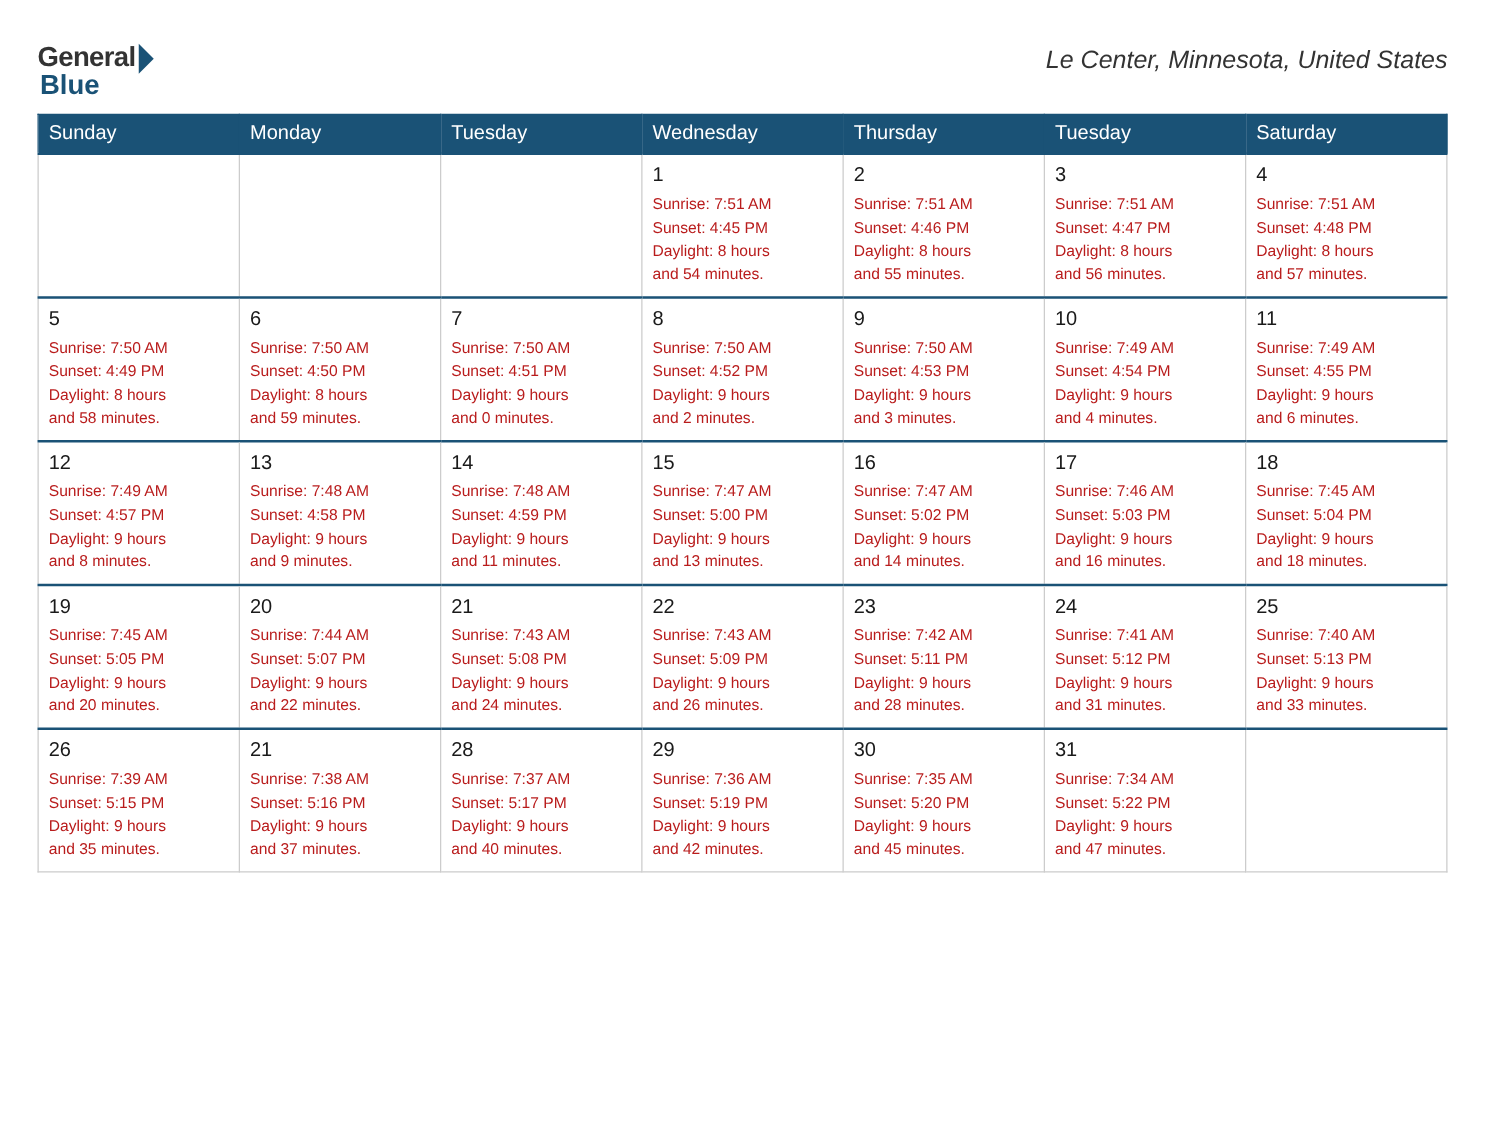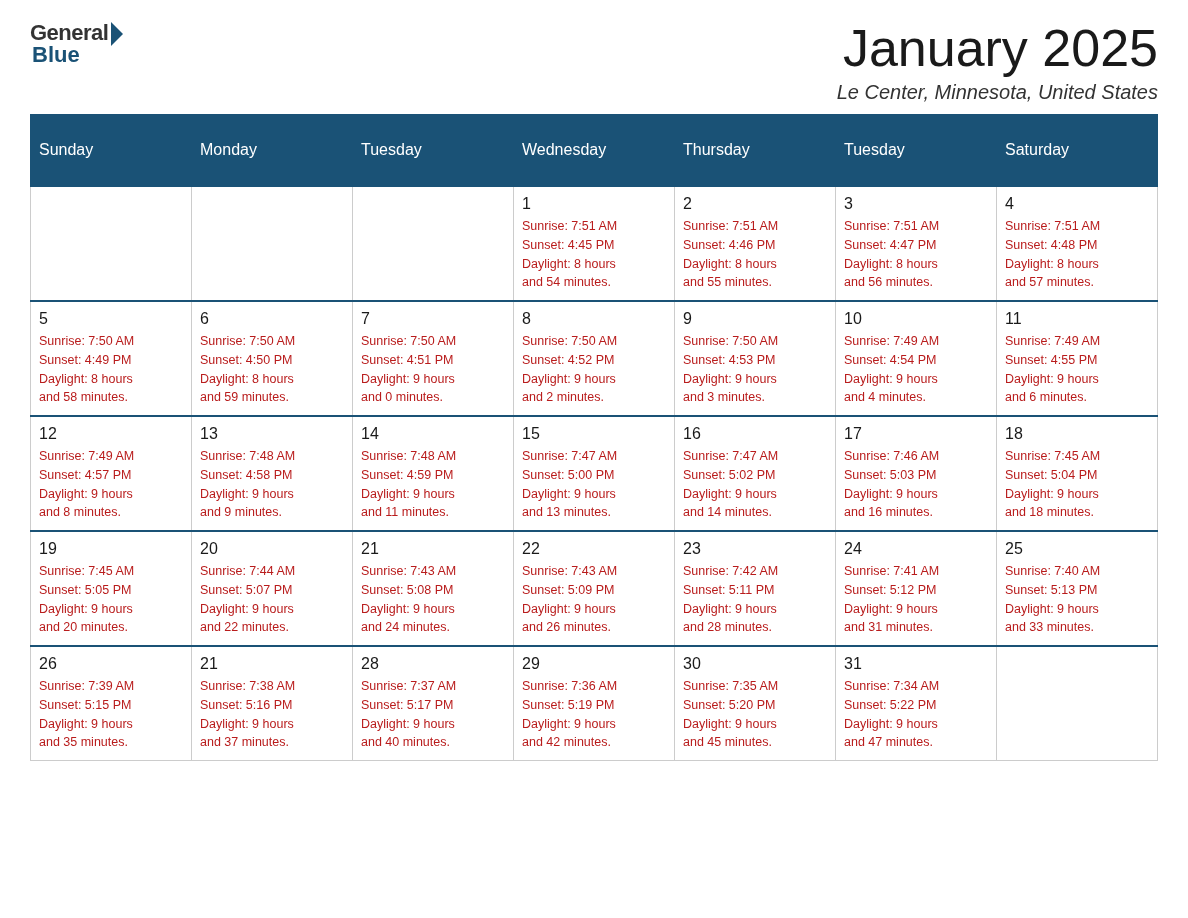--- a/index.html
+++ b/index.html
@@ -8,20 +8,21 @@
       background: #ffffff;
       padding: 20px 30px;
       width: 1188px;
       min-height: 918px;
     }
     .header {
       display: flex;
       justify-content: space-between;
       align-items: flex-start;
       margin-bottom: 10px;
+      margin-top: 13px;
     }
     .logo {
       display: flex;
       flex-direction: column;
       align-items: flex-start;
     }
     .logo-top {
       display: flex;
       align-items: center;
     }
@@ -63,21 +64,21 @@
       font-style: italic;
     }
     .calendar {
       width: 100%;
       border-collapse: collapse;
       margin-top: 10px;
     }
     .calendar th {
       background-color: #1a5276;
       color: #ffffff;
-      padding: 26px 8px;
+      padding: 6px 8px;
       text-align: left;
       font-size: 16px;
       font-weight: normal;
       border: 1px solid #1a5276;
     }
     .calendar td {
       vertical-align: top;
       padding: 8px 8px;
       border: 1px solid #cccccc;
       width: 14.28%;
@@ -106,21 +107,20 @@
 
 <div class="header">
   <div class="logo">
     <div class="logo-top">
       <span class="logo-general">General</span>
       <div class="logo-arrow"></div>
     </div>
     <span class="logo-blue">Blue</span>
   </div>
   <div class="title-section">
-    <div class="month-title">January 2025</div>
     <div class="location-title">Le Center, Minnesota, United States</div>
   </div>
 </div>
 
 <table class="calendar">
   <thead>
     <tr>
       <th>Sunday</th>
       <th>Monday</th>
       <th>Tuesday</th>

